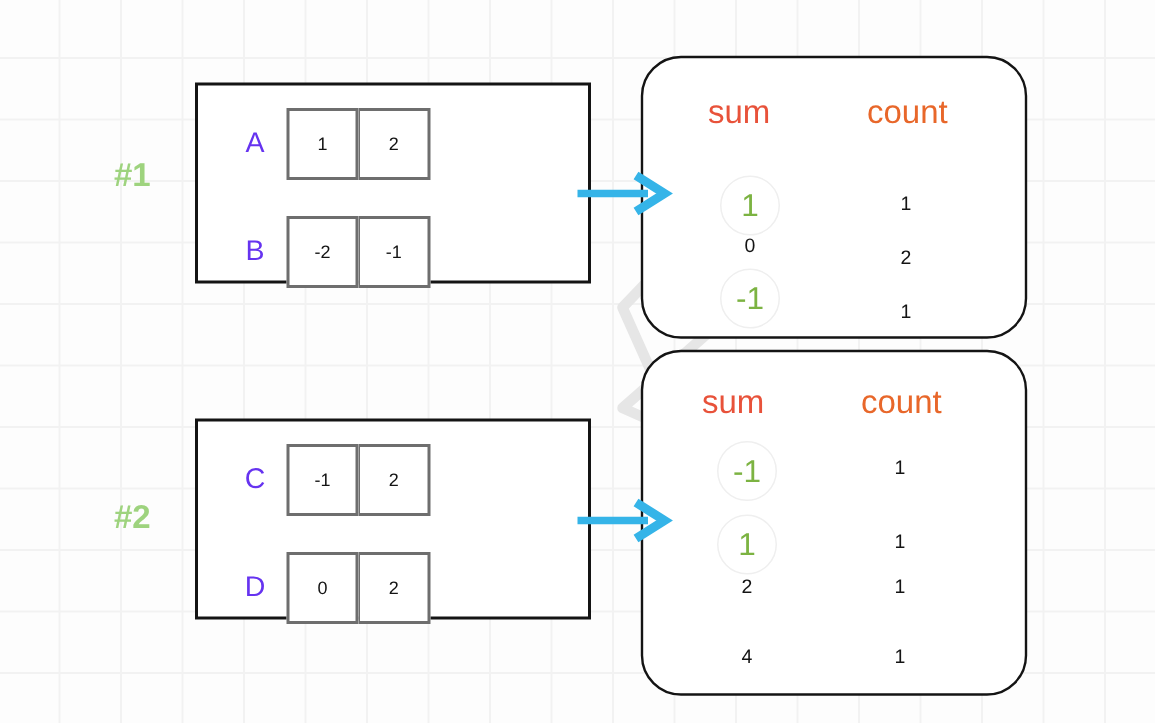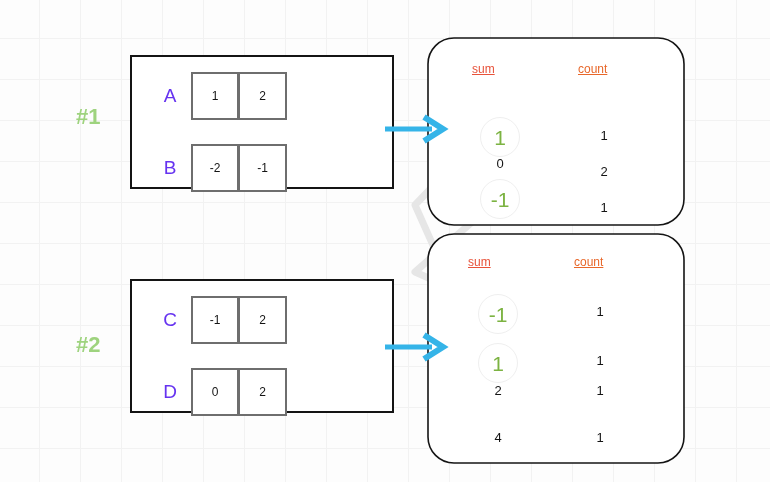--- a/index.html
+++ b/index.html
@@ -52,24 +52,23 @@
     font-size:12px;color:#141414;
     background:#ffffff;
     box-sizing:border-box;
   }
   .mx-cell + .mx-cell{border-left-width:1px;}
 
   
   .agg-panel{position:absolute;z-index:3;}
   .agg-head{
     position:absolute;
-    font-size:12px;
+    font-size:22px;
     color:#e8523a;
     font-weight:400;
-    text-decoration:underline;
   }
   .agg-head.count{color:#e8672a;}
   .agg-val{
     position:absolute;
     font-size:13px;
     color:#141414;
     text-align:center;
     width:40px;
   }
   .agg-val.hl{

